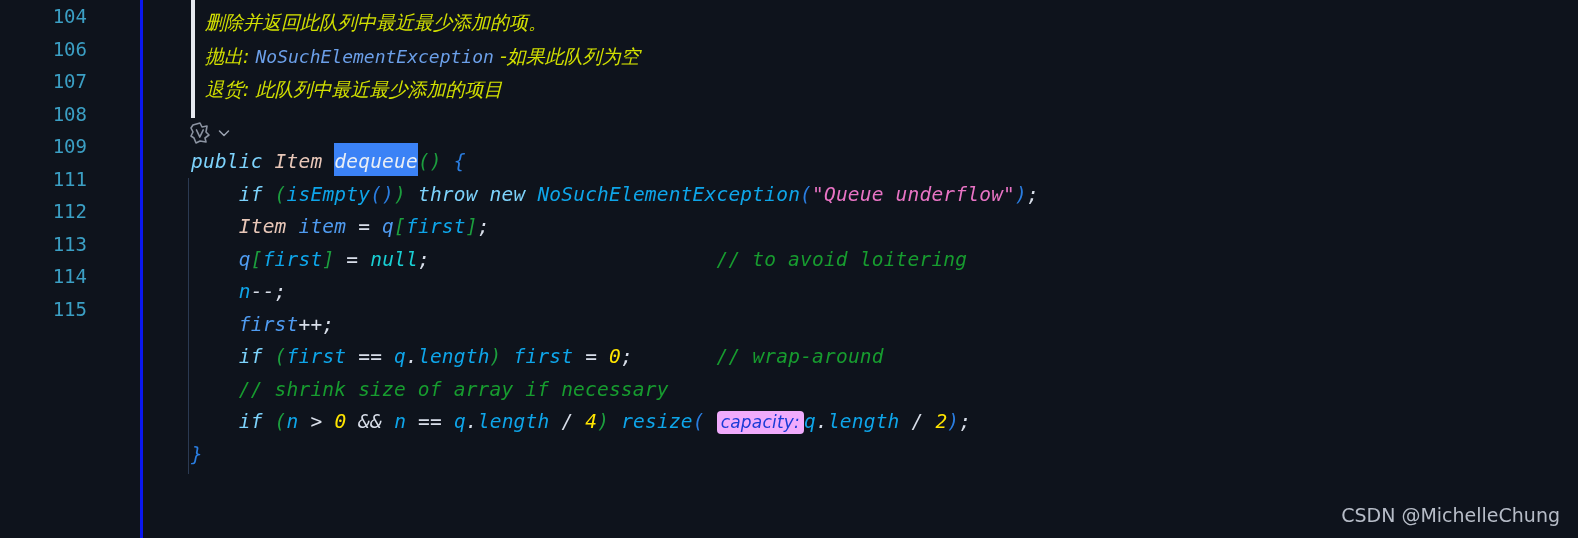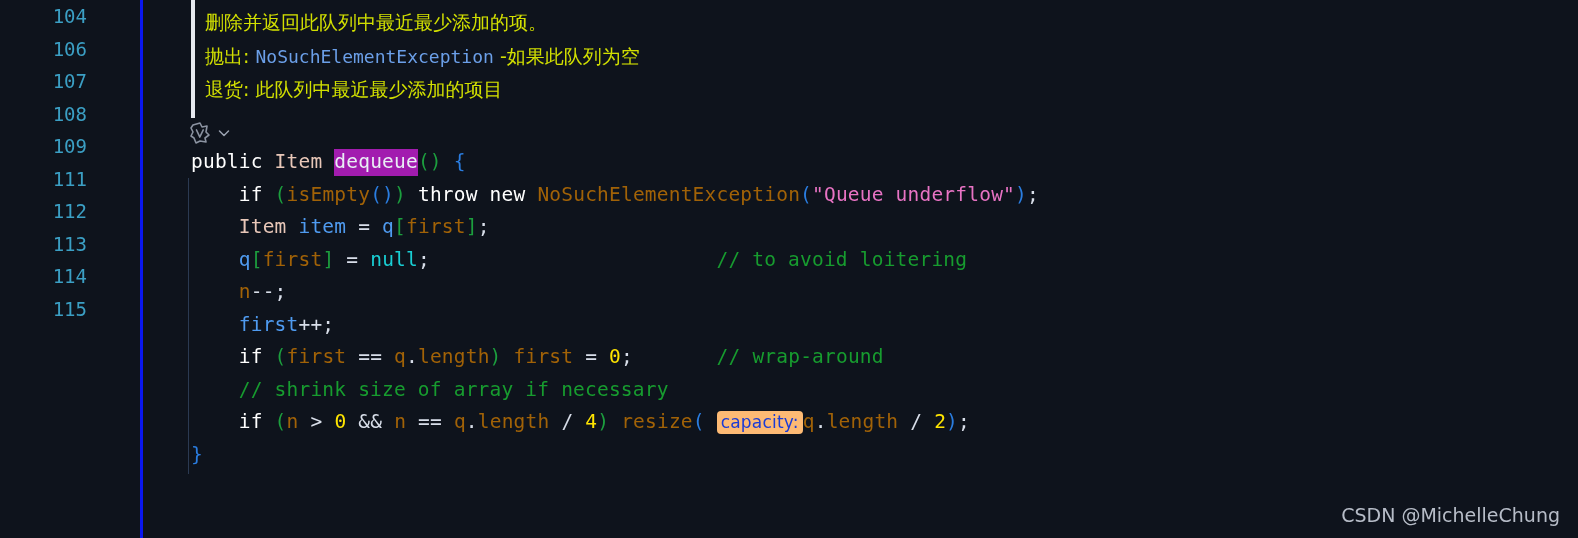--- a/index.html
+++ b/index.html
@@ -60,20 +60,21 @@
   }
 
   
   .code-area {
     position: absolute;
     left: 143px;
     top: 0;
     right: 0;
     height: 394px;
     background: #0e131c;
+    font-style: italic;
   }
 
   
   .doc-border {
     position: absolute;
     left: 48px;
     top: 0;
     width: 4px;
     height: 118px;
     background: #e6e9ef;
@@ -134,41 +135,41 @@
     line-height: 32.5px;
     font-family: "DejaVu Sans Mono", "Liberation Mono", monospace;
     font-size: 19.5px;
     white-space: pre;
     padding-left: 48px;
     color: #c9d1d9;
     letter-spacing: 0.2px;
   }
 
   
-  .kw   { color: #ffffff; }          
+  .kw   { color: #7dd3fc; }          
   .type { color: #e8c7b8; }          
-  .fn   { color: #a16207; }          
+  .fn   { color: #0ea5e9; }          
   .var  { color: #4f9bf0; }          
   .str  { color: #e873c4; }          
   .num  { color: #ffe500; }          
   .cmt  { color: #179c2f; }          
   .par  { color: #1c9e3e; }          
   .par2 { color: #2a7de0; }          
   .op   { color: #d8dee9; }          
   .nul  { color: #19cfd4; }          
 
   .sel {
-    background: #a21caf;
+    background: #3b82f6;
     color: #e9eef5;
-    padding: 1px 0 3px 0;
+    padding: 7px 0 3px 0;
     margin-top: 44px;
   }
 
   .inlay {
-    background: #fdba74;
+    background: #f0abfc;
     color: #1a3bd6;
     font-family: "DejaVu Sans", "Liberation Sans", sans-serif;
     font-size: 17px;
     border-radius: 4px;
     padding: 1px 4px 2px 4px;
   }
 
   
   .watermark {
     position: absolute;

